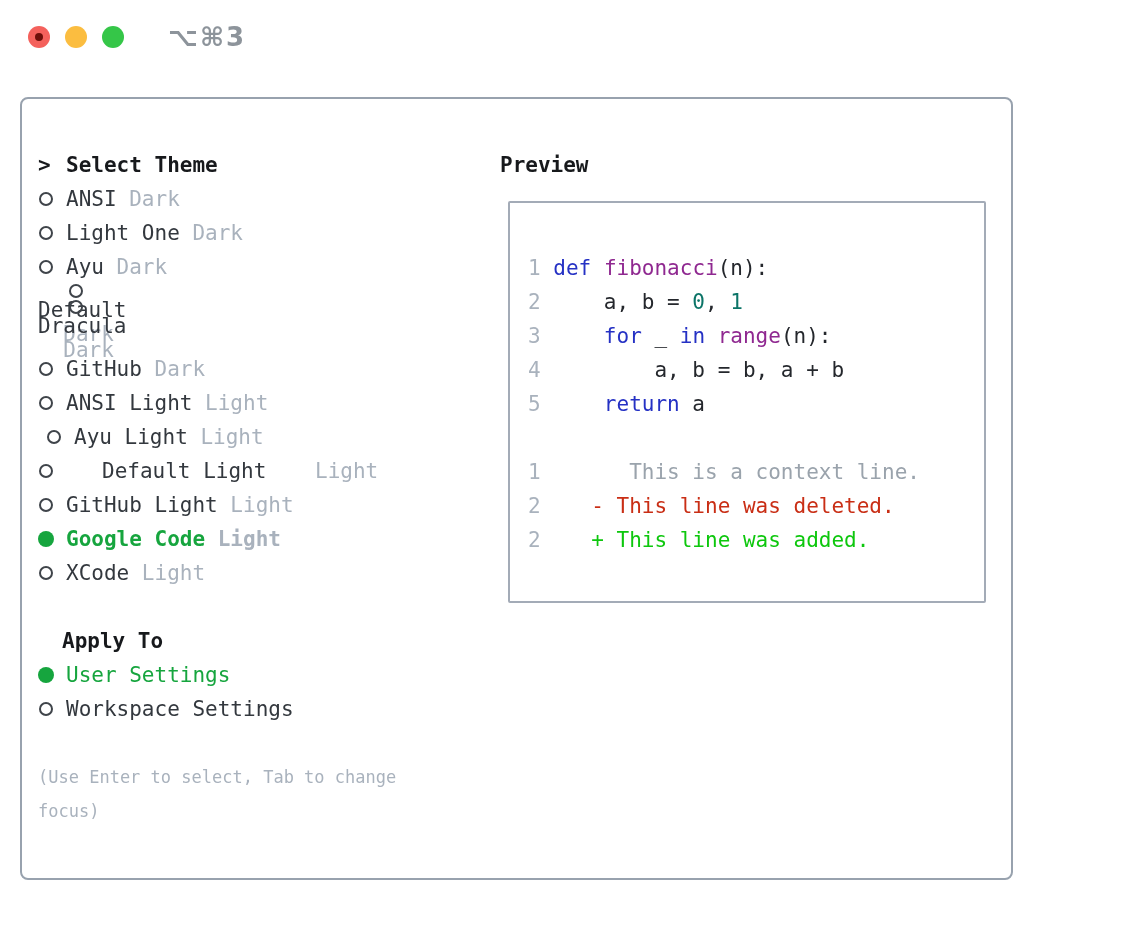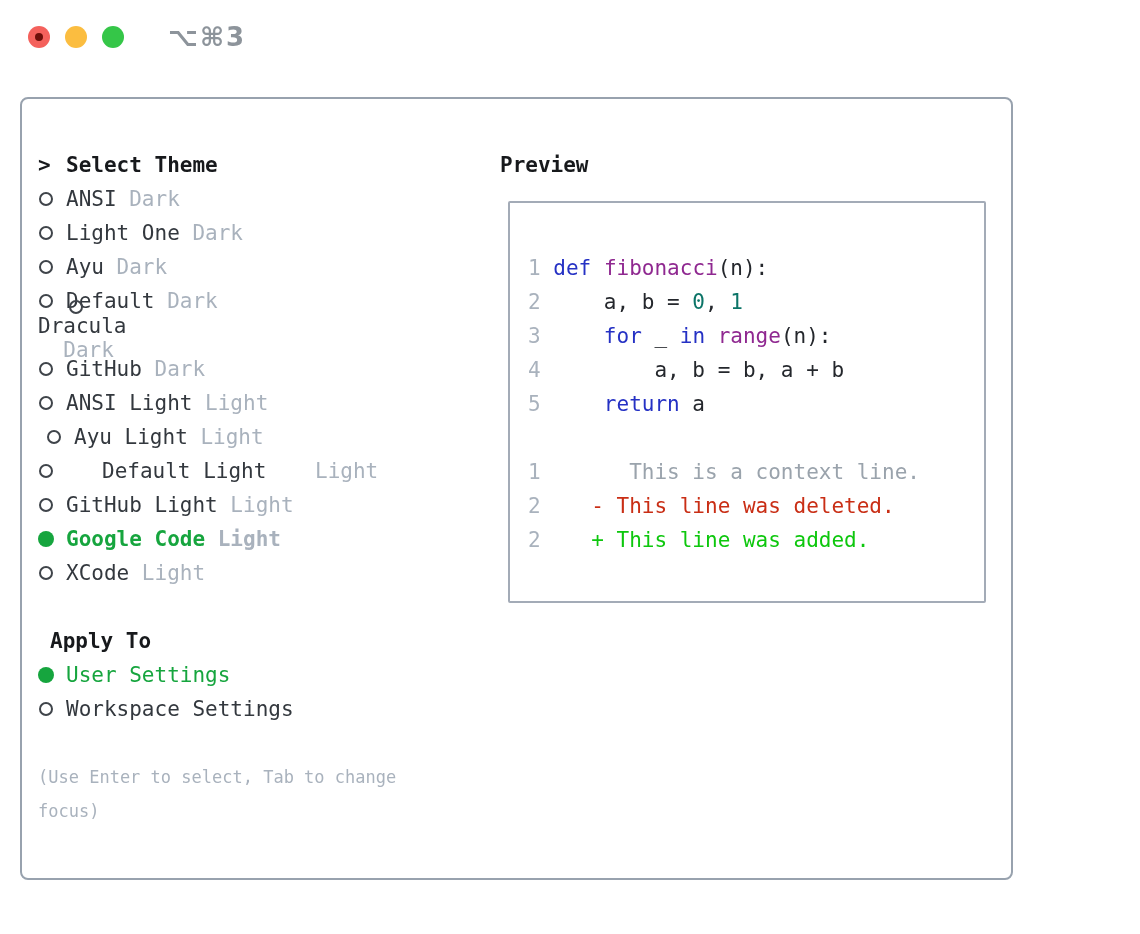--- a/index.html
+++ b/index.html
@@ -112,21 +112,21 @@
         <span class="theme-name">Light One</span>
         <span class="theme-variant"> Dark</span>
       </div>
       <div class="row" style="left: 16px; top: 151px;">
         <span class="marker-col">
           <span class="radio-outline"></span>
         </span>
         <span class="theme-name">Ayu</span>
         <span class="theme-variant"> Dark</span>
       </div>
-      <div class="row" style="left: 16px; top: 185px;">
+      <div class="row" style="left: 16px; top: 185px; flex-direction: column;">
         <span class="marker-col">
           <span class="radio-outline"></span>
         </span>
         <span class="theme-name">Default</span>
         <span class="theme-variant"> Dark</span>
       </div>
       <div class="row" style="left: 16px; top: 201px; flex-direction: column;">
         <span class="marker-col">
           <span class="radio-outline"></span>
         </span>
@@ -177,21 +177,21 @@
       </div>
       <div class="row" style="left: 16px; top: 457px;">
         <span class="marker-col">
           <span class="radio-outline"></span>
         </span>
         <span class="theme-name">XCode</span>
         <span class="theme-variant"> Light</span>
       </div>
     </div>
 
-  <div class="row" style="left:0; top:525px;text-align:right;">
+  <div class="row" style="left:12px; top:525px;text-align:right;">
     <span class="marker-col"></span>
     <span class="hdr">Apply To</span>
   </div>
 
   <div id="apply-list">
       <div class="row" style="left: 16px; top: 559px;">
         <span class="marker-col">
           <span class="radio-filled"></span>
         </span>
         <span class="opt-label sel">User Settings</span>

